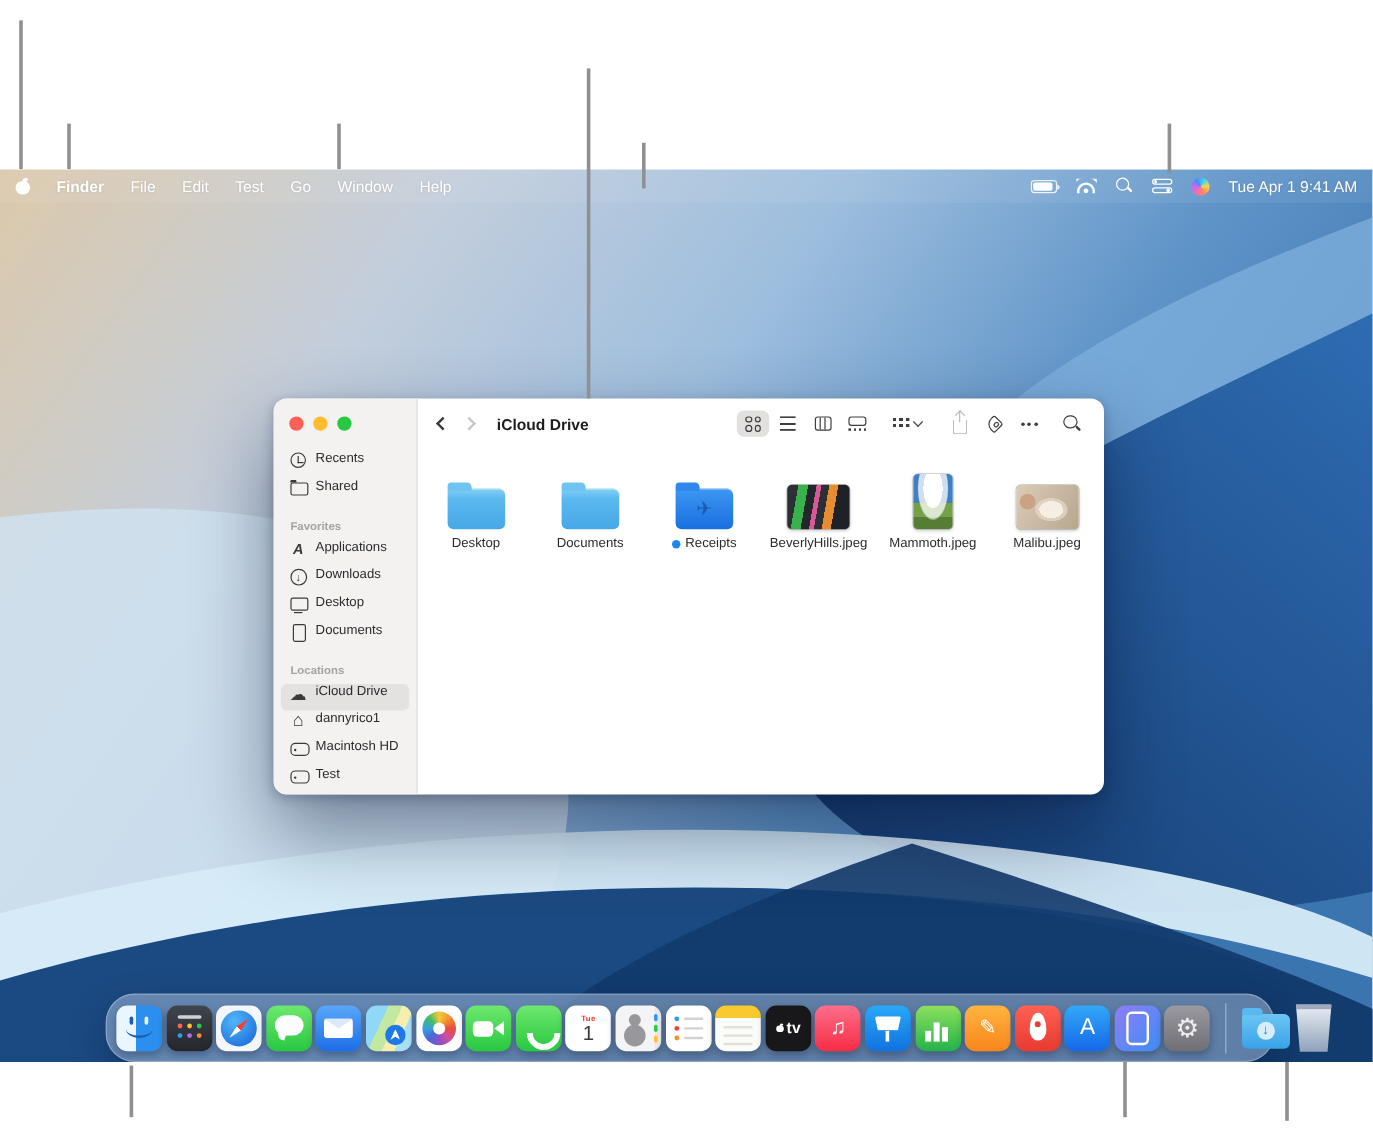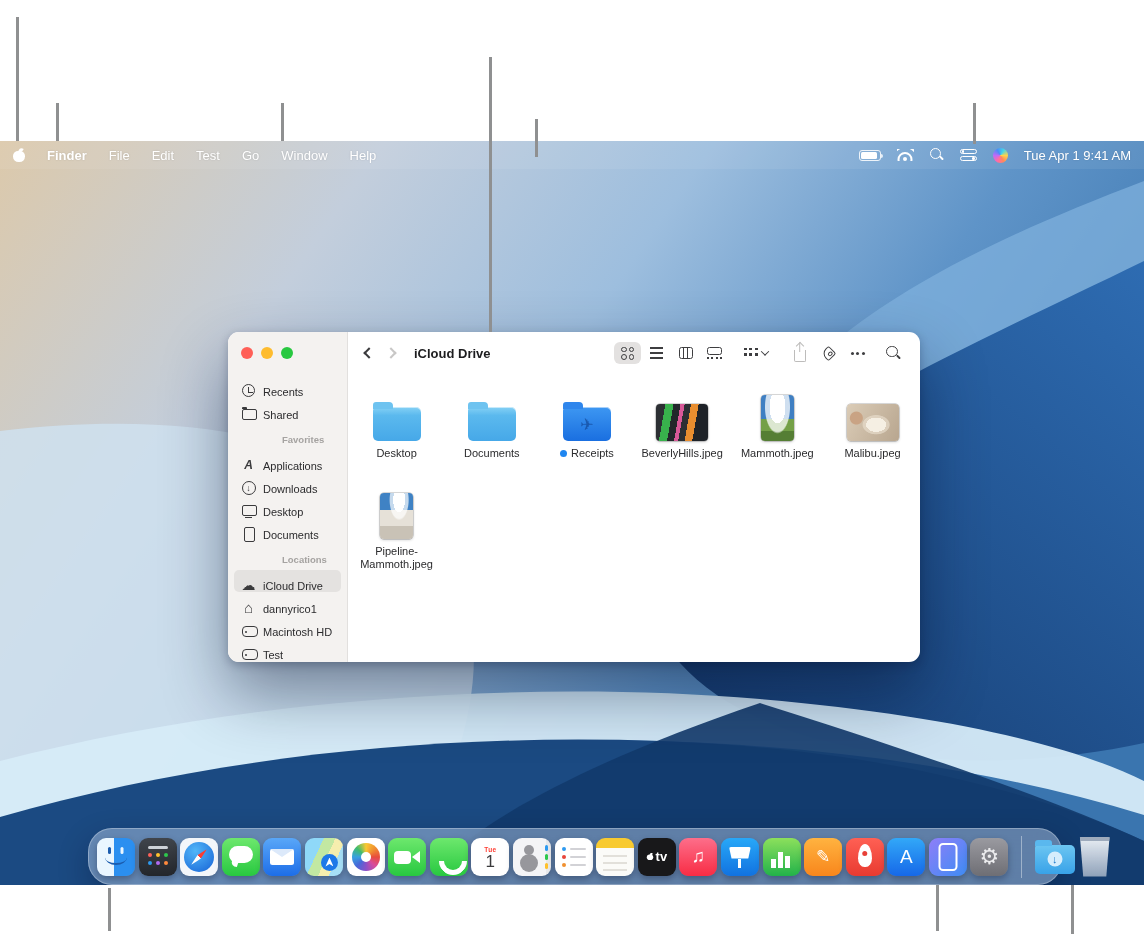--- a/index.html
+++ b/index.html
@@ -50,24 +50,24 @@
           background:conic-gradient(from 210deg,#ff6aa8,#c06af8,#4a8cf8,#44d7e8,#ffd34a,#ff8a5a,#ff6aa8); }
 
   
   .window { position:absolute; left:228px; top:191px; width:692px; height:330px; border-radius:11px;
             background:#fff; box-shadow:0 30px 65px rgba(5,15,45,.45), 0 3px 10px rgba(5,15,45,.25);
             display:flex; overflow:hidden; font-size:11px; color:#2b2b2d; }
   .sidebar { width:120px; flex:none; background:#f4f2f0; border-right:1px solid #e2e0de; padding-top:12px; }
   .tl { display:flex; gap:8px; padding:3px 0 16px 13px; }
   .tl b { width:12px; height:12px; border-radius:50%; display:block; }
   .tl-close{background:#ff5f57;} .tl-min{background:#febc2e;} .tl-zoom{background:#28c840;}
-  .sb-item { display:flex; align-items:flex-end; gap:7px; height:22px; margin:1px 6px; padding:0 7px; border-radius:5px; }
+  .sb-item { display:flex; align-items:flex-start; gap:7px; height:22px; margin:1px 6px; padding:0 7px; border-radius:5px; }
   .sb-item.sel { background:#e4e2e0; }
   .sb-label { font-size:11px; color:#2b2b2d; white-space:nowrap; }
-  .sb-head { font-size:9.5px; font-weight:700; color:#a5a3a1; padding:12px 0 4px 14px;margin-left:40px; }
+  .sb-head { font-size:9.5px; font-weight:700; color:#a5a3a1; padding:12px 0 4px 14px; }
 
   .sbi { width:15px; height:15px; flex:none; position:relative; color:#3a3a3c; display:flex; align-items:center; justify-content:center; }
   .sbi-clock::before { content:""; position:absolute; inset:1px; border:1.5px solid #3a3a3c; border-radius:50%; }
   .sbi-clock::after { content:""; position:absolute; left:7px; top:4px; width:3.5px; height:4.5px; border-left:1.5px solid #3a3a3c; border-bottom:1.5px solid #3a3a3c; }
   .sbi-sharedfolder::before { content:""; position:absolute; left:1px; top:3px; width:13px; height:9px; border:1.5px solid #3a3a3c; border-radius:2px; }
   .sbi-sharedfolder::after { content:""; position:absolute; left:1px; top:1px; width:5px; height:2px; background:#3a3a3c; border-radius:1px 1px 0 0; }
   .sbi-apps::before { content:"A"; font-size:12px; font-weight:700; font-style:italic; }
   .sbi-dl::before { content:""; position:absolute; inset:0.5px; border:1.5px solid #3a3a3c; border-radius:50%; }
   .sbi-dl::after { content:"↓"; font-size:9px; font-weight:700; }
   .sbi-desktop::before { content:""; position:absolute; left:1px; top:2px; width:13px; height:9px; border:1.5px solid #3a3a3c; border-radius:2px; }
@@ -446,26 +446,20 @@
                 <div class="thumb p t-mammoth"></div>
               </div>
             <div class="flabel">Mammoth.jpeg</div>
           </div>
           <div class="cell">
             <div class="icon-slot">
                 <div class="thumb l t-malibu"></div>
               </div>
             <div class="flabel">Malibu.jpeg</div>
           </div>
-          <div class="cell">
-            <div class="icon-slot">
-                <div class="thumb p t-pipeline"></div>
-              </div>
-            <div class="flabel">Pipeline-Mammoth.jpeg</div>
-          </div>
         </div>
       </div>
     </div>
 
     <div class="dock">
       <div class="dk d-finder"></div>
       <div class="dk d-launchpad"></div>
       <div class="dk d-safari"></div>
       <div class="dk d-messages"></div>
       <div class="dk d-mail"></div>

